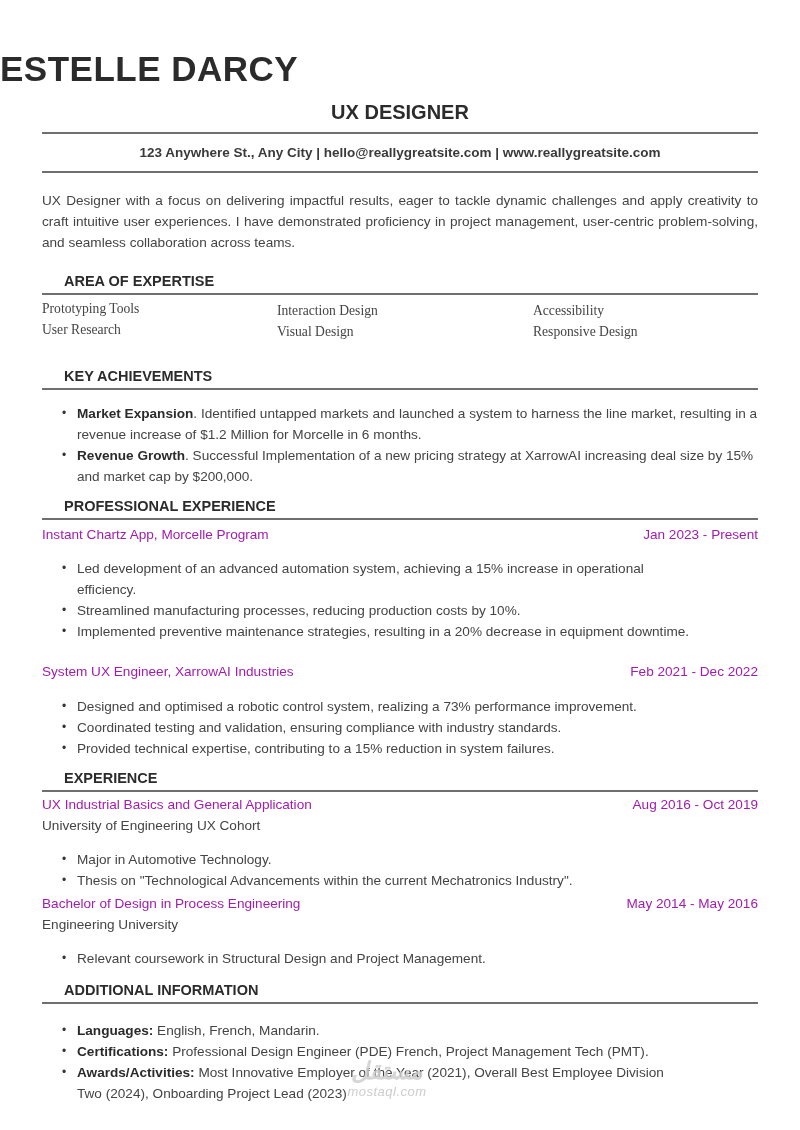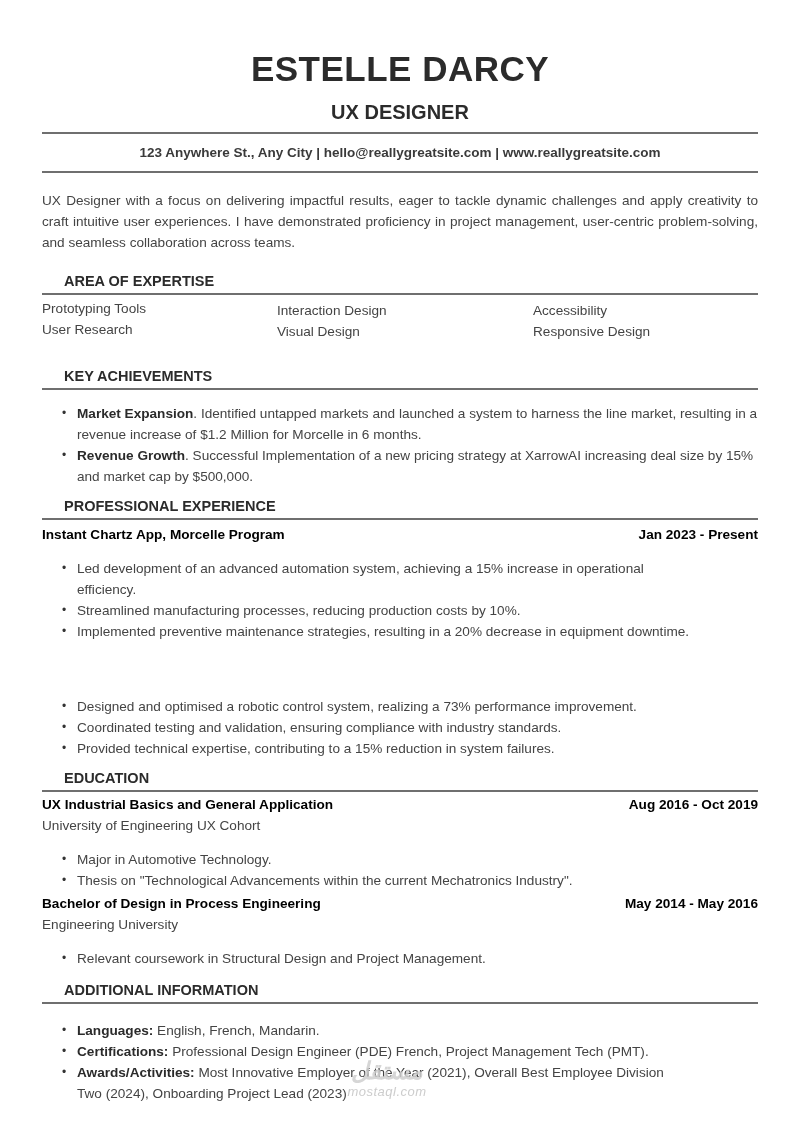--- a/index.html
+++ b/index.html
@@ -18,21 +18,20 @@
     .page {
       position: absolute;
       left: 0; top: 0;
       width: 800px;
       height: 1130px;
     }
     .name {
       position: absolute;
       left: 0; width: 800px;
       top: 47px;
-      text-align: center;
       font-size: 35px;
       font-weight: bold;
       letter-spacing: 0.5px;
       color: #2b2b2b;
       line-height: 44px;
     }
     .role {
       position: absolute;
       left: 0; width: 800px;
       top: 99px;
@@ -76,20 +75,21 @@
       font-weight: bold;
       color: #2b2b2b;
       line-height: 18px;
     }
     .exp-grid {
       position: absolute;
       left: 42px;
       top: 300px;
       width: 716px;
       height: 42px;
+      font-family: Liberation Serif, serif;
     }
     .exp-col {
       position: absolute;
       top: 0;
       font-size: 13.6px;
       color: #444;
       line-height: 21px;
     }
     .bullets {
       position: absolute;
@@ -115,22 +115,22 @@
       font-size: 12px;
     }
     .bullets li b {
       color: #2b2b2b;
     }
     .entry-head {
       position: absolute;
       left: 42px;
       width: 716px;
       font-size: 13.6px;
-      font-weight: bold;
-      color: #000000;
+      font-weight: normal;
+      color: #a21caf;
       line-height: 18px;
     }
     .entry-head .dates {
       position: absolute;
       right: 0;
       top: 0;
     }
     .subline {
       position: absolute;
       left: 42px;
@@ -188,43 +188,47 @@
     <div class="exp-col" style="left:491px;">
       <div>Accessibility</div>
       <div>Responsive Design</div>
     </div>
   </div>
 
   <div class="section-title" style="top:367px;">KEY ACHIEVEMENTS</div>
   <div class="hline" style="top:388px; height:1.5px;"></div>
   <ul class="bullets" style="top:389px;">
     <li><b>Market Expansion</b><span>. Identified untapped markets and launched a system to harness the line market, resulting in a revenue increase of $1.2 Million for Morcelle in 6 months.</span></li>
-    <li><b>Revenue Growth</b><span>. Successful Implementation of a new pricing strategy at XarrowAI increasing deal size by 15% and market cap by $500,000.</span></li>
+    <li><b>Revenue Growth</b><span>. Successful Implementation of a new pricing strategy at XarrowAI increasing deal size by 15% and market cap by $200,000.</span></li>
   </ul>
 
   <div class="section-title" style="top:497px;">PROFESSIONAL EXPERIENCE</div>
   <div class="hline" style="top:518px; height:1.5px;"></div>
 
   <div class="entry-head" style="top:526px;">
     <span>Instant Chartz App, Morcelle Program</span>
     <span class="dates">Jan 2023 - Present</span>
   </div>
   <ul class="bullets" style="top:544px;">
     <li style="padding-right:80px;">Led development of an advanced automation system, achieving a 15% increase in operational efficiency.</li>
     <li>Streamlined manufacturing processes, reducing production costs by 10%.</li>
     <li style="padding-right:80px;">Implemented preventive maintenance strategies, resulting in a 20% decrease in equipment downtime.</li>
   </ul>
 
+  <div class="entry-head" style="top:663px;">
+    <span>System UX Engineer, XarrowAI Industries</span>
+    <span class="dates">Feb 2021 - Dec 2022</span>
+  </div>
   <ul class="bullets" style="top:682px;">
     <li>Designed and optimised a robotic control system, realizing a 73% performance improvement.</li>
     <li>Coordinated testing and validation, ensuring compliance with industry standards.</li>
     <li>Provided technical expertise, contributing to a 15% reduction in system failures.</li>
   </ul>
 
-  <div class="section-title" style="top:769px;">EDUCATION</div>
+  <div class="section-title" style="top:769px;">EXPERIENCE</div>
   <div class="hline" style="top:790px; height:1.5px;"></div>
 
   <div class="entry-head" style="top:796px;">
     <span>UX Industrial Basics and General Application</span>
     <span class="dates">Aug 2016 - Oct 2019</span>
   </div>
   <div class="subline" style="top:817px;">University of Engineering UX Cohort</div>
   <ul class="bullets" style="top:835px;">
     <li>Major in Automotive Technology.</li>
     <li>Thesis on "Technological Advancements within the current Mechatronics Industry".</li>

